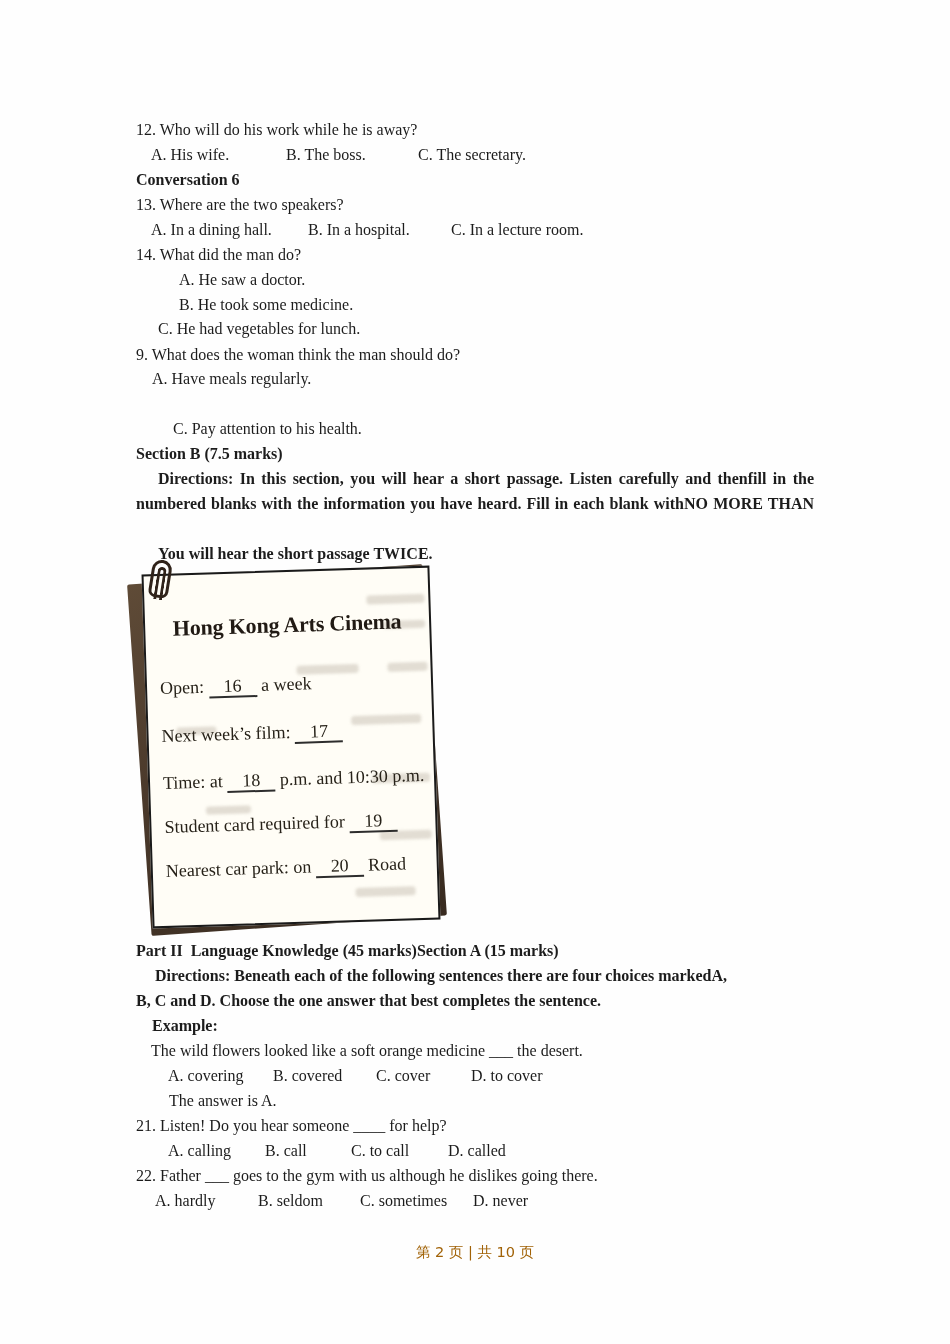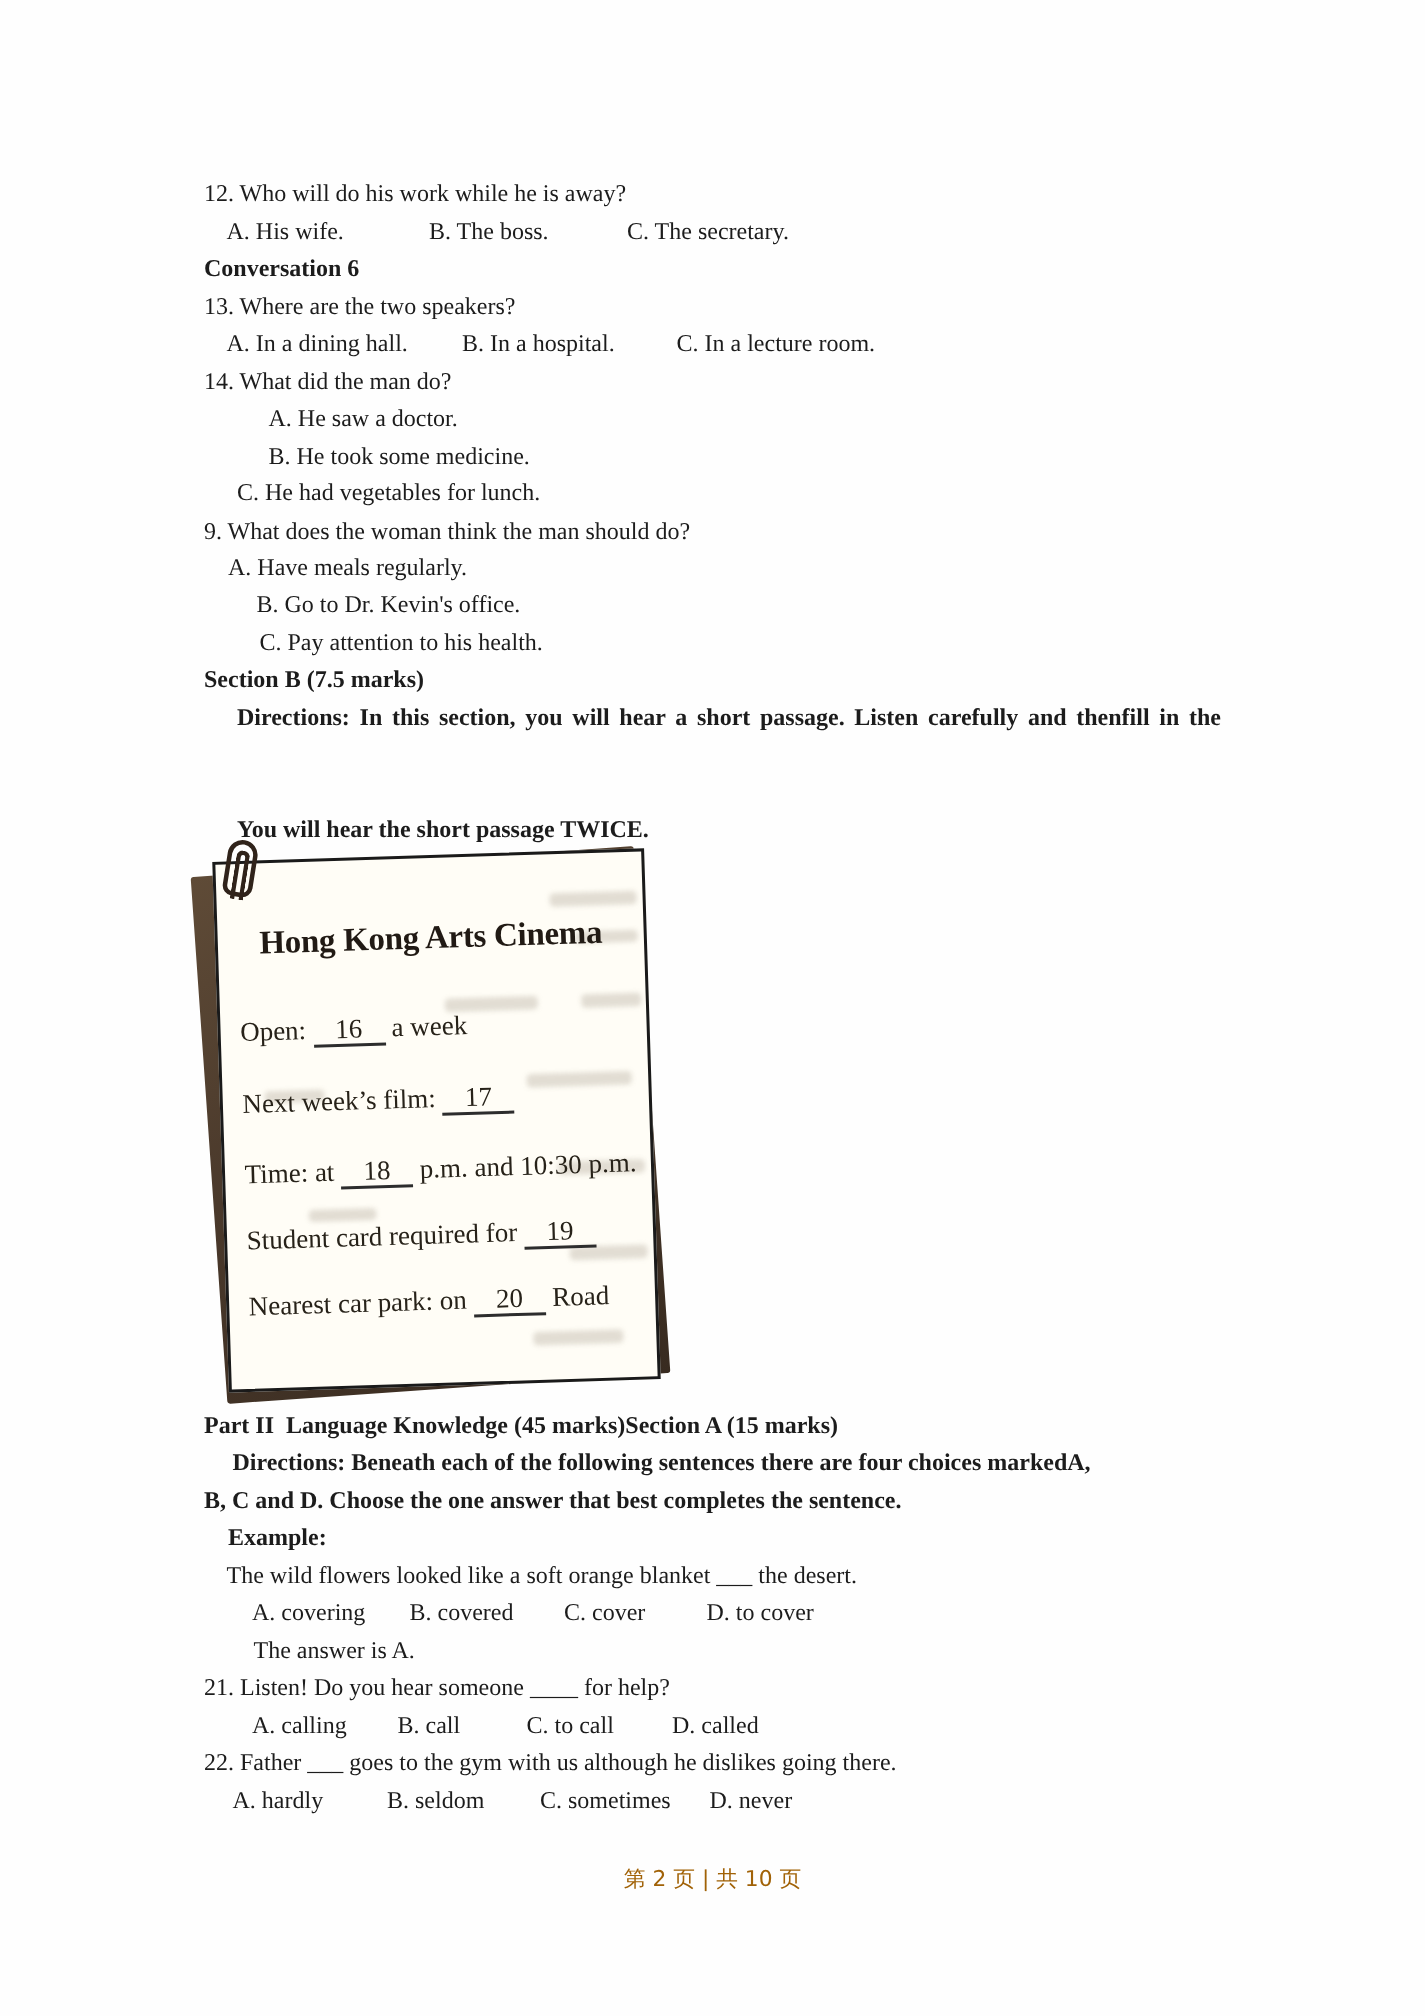--- a/index.html
+++ b/index.html
@@ -53,25 +53,25 @@
     <span class="opt" style="left:315px">C. In a lecture room.</span>
   </div>
 
   <div class="ln" style="top:242px">14. What did the man do?</div>
   <div class="ln" style="top:292px;text-indent:43px">B. He took some medicine.</div>
   <div class="ln" style="top:267px;text-indent:43px">A. He saw a doctor.</div>
   <div class="ln" style="top:316px;text-indent:22px">C. He had vegetables for lunch.</div>
 
   <div class="ln" style="top:342px">9. What does the woman think the man should do?</div>
   <div class="ln" style="top:366px;text-indent:16px">A. Have meals regularly.</div>
-  <div class="ln" style="top:391px;text-indent:35px">B. Go to Dr. Kevin's office.</div>
   <div class="ln" style="top:416px;text-indent:37px">C. Pay attention to his health.</div>
 
   <div class="ln bold" style="top:441px">Section B (7.5 marks)</div>
   <div class="ln bi just" style="top:466px;text-indent:22px">Directions: In this section, you will hear a short passage. Listen carefully and thenfill in the</div>
+  <div class="ln bi just" style="top:491px">numbered blanks with the information you have heard. Fill in each blank withNO MORE THAN</div>
   <div class="ln bi" style="top:541px;text-indent:22px">You will hear the short passage TWICE.</div>
 
   <div class="notice">
     <div class="backing"></div>
     <div class="paper">
       <div class="smudge" style="left:222px;top:26px;width:58px;height:9px"></div>
       <div class="smudge" style="left:238px;top:52px;width:42px;height:8px"></div>
       <div class="smudge" style="left:150px;top:94px;width:62px;height:9px"></div>
       <div class="smudge" style="left:241px;top:94px;width:40px;height:9px"></div>
       <div class="smudge" style="left:203px;top:146px;width:70px;height:9px"></div>
@@ -92,21 +92,21 @@
     <div class="clip">
         <i class="c1"></i>
         <i class="c2"></i>
       </div>
   </div>
 
   <div class="ln bold" style="top:938px">Part II  Language Knowledge (45 marks)Section A (15 marks)</div>
   <div class="ln bi" style="top:963px;text-indent:19px">Directions: Beneath each of the following sentences there are four choices markedA,</div>
   <div class="ln bi" style="top:988px">B, C and D. Choose the one answer that best completes the sentence.</div>
   <div class="ln bi" style="top:1013px;text-indent:16px">Example:</div>
-  <div class="ln" style="top:1038px;text-indent:15px">The wild flowers looked like a soft orange blanket ___ the desert.</div>
+  <div class="ln" style="top:1038px;text-indent:15px">The wild flowers looked like a soft orange medicine ___ the desert.</div>
   <div class="ln" style="top:1063px">
     <span class="opt" style="left:32px">A. covering</span>
     <span class="opt" style="left:137px">B. covered</span>
     <span class="opt" style="left:240px">C. cover</span>
     <span class="opt" style="left:335px">D. to cover</span>
   </div>
   <div class="ln" style="top:1088px;text-indent:33px">The answer is A.</div>
 
   <div class="ln" style="top:1113px">21. Listen! Do you hear someone ____ for help?</div>
   <div class="ln" style="top:1138px">

